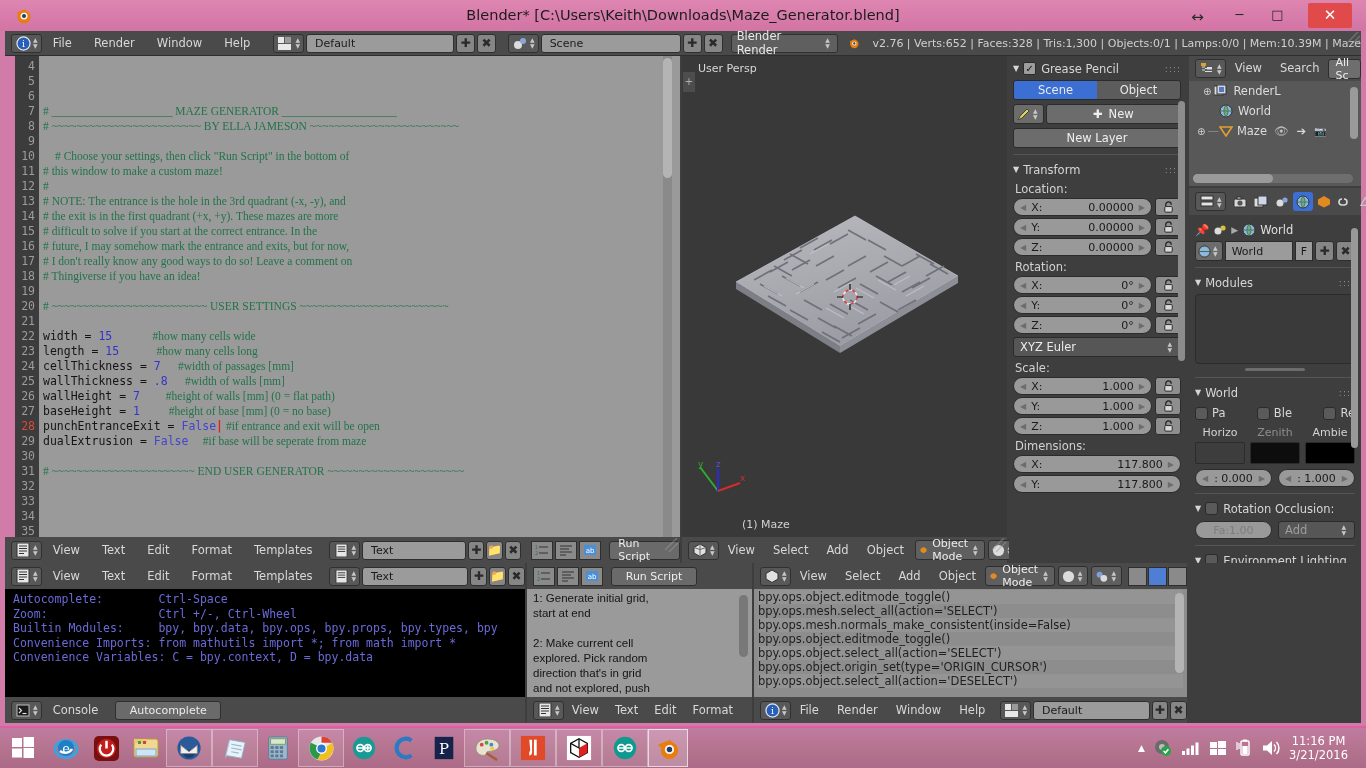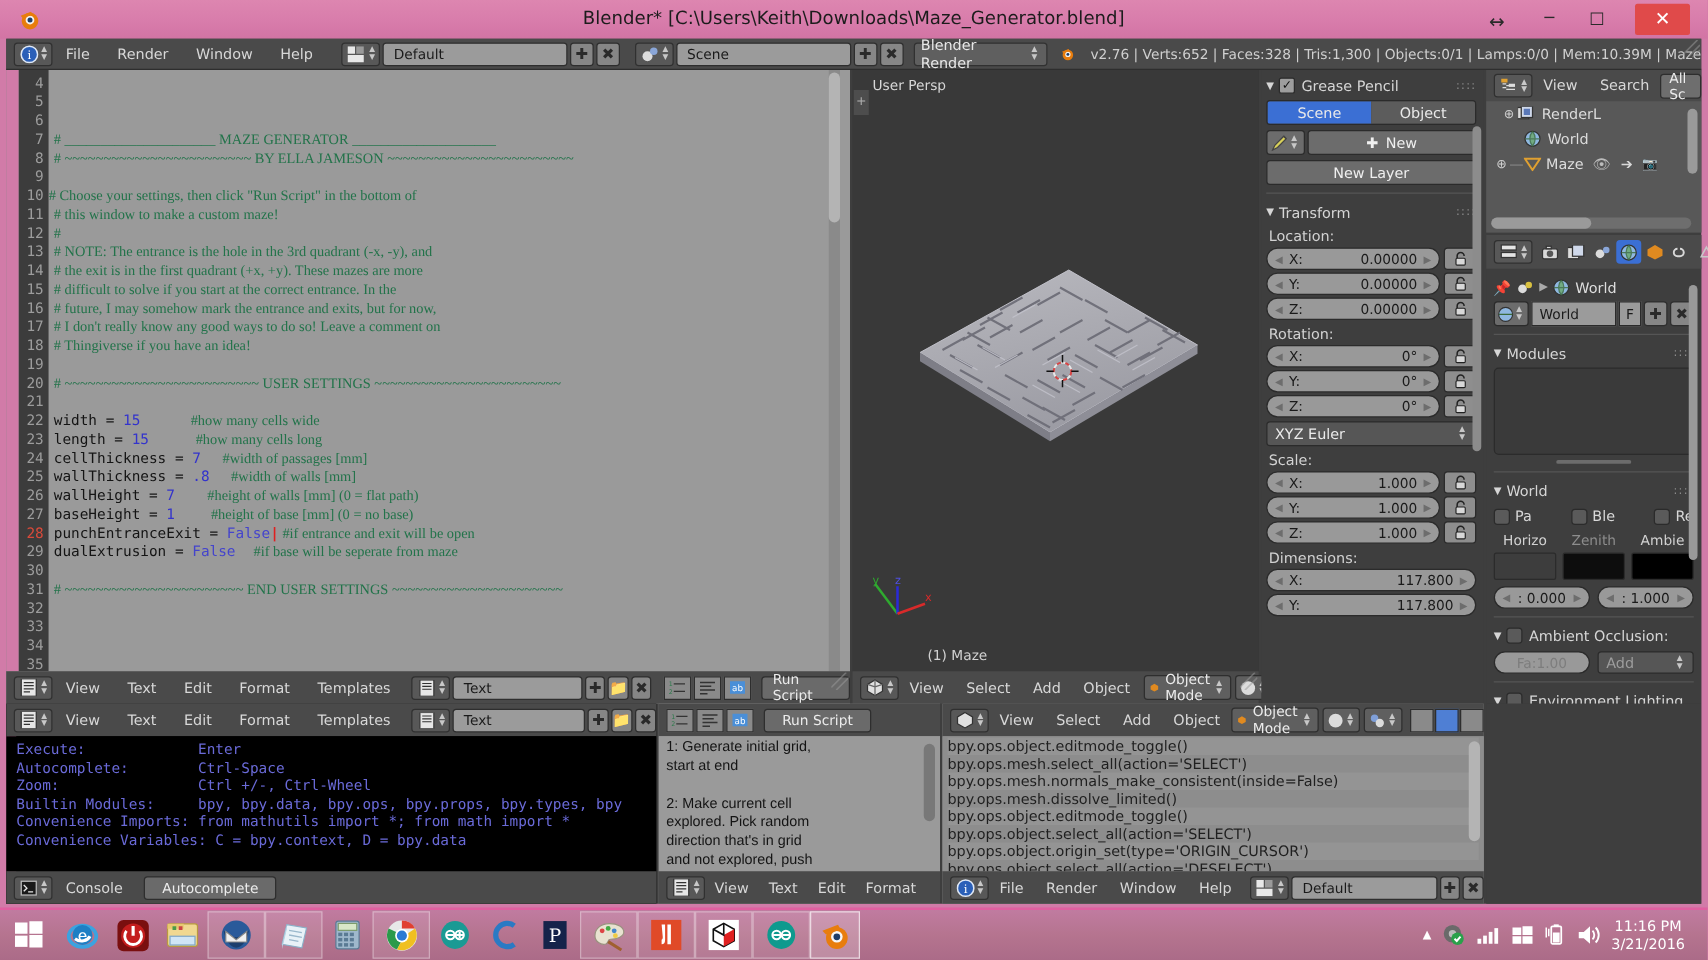--- a/index.html
+++ b/index.html
@@ -355,42 +355,42 @@
         <div class="ln" style="top: 453px;">34</div>
         <div class="ln" style="top: 468px;">35</div>
       </div>
     <div id="te-code">
         <div class="code-line" style="position: absolute; left: 4px; top: 3px;"></div>
         <div class="code-line" style="position: absolute; left: 4px; top: 18px;"></div>
         <div class="code-line" style="position: absolute; left: 4px; top: 33px;"></div>
         <div class="code-line" style="position: absolute; left: 4px; top: 48px;"><span class="cmt"># _____________________ MAZE GENERATOR ____________________</span></div>
         <div class="code-line" style="position: absolute; left: 4px; top: 63px;"><span class="cmt"># ~~~~~~~~~~~~~~~~~~~~~~~~ BY ELLA JAMESON ~~~~~~~~~~~~~~~~~~~~~~~~</span></div>
         <div class="code-line" style="position: absolute; left: 4px; top: 78px;"></div>
-        <div class="code-line" style="position: absolute; left: 0; top: 93px;"><span class="cmt"># Choose your settings, then click "Run Script" in the bottom of</span></div>
+        <div class="code-line" style="position: absolute; left: 16px; top: 93px;"><span class="cmt"># Choose your settings, then click "Run Script" in the bottom of</span></div>
         <div class="code-line" style="position: absolute; left: 4px; top: 108px;"><span class="cmt"># this window to make a custom maze!</span></div>
         <div class="code-line" style="position: absolute; left: 4px; top: 123px;"><span class="cmt">#</span></div>
         <div class="code-line" style="position: absolute; left: 4px; top: 138px;"><span class="cmt"># NOTE: The entrance is the hole in the 3rd quadrant (-x, -y), and</span></div>
         <div class="code-line" style="position: absolute; left: 4px; top: 153px;"><span class="cmt"># the exit is in the first quadrant (+x, +y). These mazes are more</span></div>
         <div class="code-line" style="position: absolute; left: 4px; top: 168px;"><span class="cmt"># difficult to solve if you start at the correct entrance. In the</span></div>
         <div class="code-line" style="position: absolute; left: 4px; top: 183px;"><span class="cmt"># future, I may somehow mark the entrance and exits, but for now,</span></div>
         <div class="code-line" style="position: absolute; left: 4px; top: 198px;"><span class="cmt"># I don't really know any good ways to do so! Leave a comment on</span></div>
         <div class="code-line" style="position: absolute; left: 4px; top: 213px;"><span class="cmt"># Thingiverse if you have an idea!</span></div>
         <div class="code-line" style="position: absolute; left: 4px; top: 228px;"></div>
         <div class="code-line" style="position: absolute; left: 4px; top: 243px;"><span class="cmt"># ~~~~~~~~~~~~~~~~~~~~~~~~~ USER SETTINGS ~~~~~~~~~~~~~~~~~~~~~~~~</span></div>
         <div class="code-line" style="position: absolute; left: 4px; top: 258px;"></div>
         <div class="code-line" style="position: absolute; left: 4px; top: 273px;"><span class="var">width = </span><span class="num">15</span><span class="cmt">              #how many cells wide</span></div>
         <div class="code-line" style="position: absolute; left: 4px; top: 288px;"><span class="var">length = </span><span class="num">15</span><span class="cmt">             #how many cells long</span></div>
         <div class="code-line" style="position: absolute; left: 4px; top: 303px;"><span class="var">cellThickness = </span><span class="num">7</span><span class="cmt">      #width of passages [mm]</span></div>
         <div class="code-line" style="position: absolute; left: 4px; top: 318px;"><span class="var">wallThickness = </span><span class="num">.8</span><span class="cmt">      #width of walls [mm]</span></div>
         <div class="code-line" style="position: absolute; left: 4px; top: 333px;"><span class="var">wallHeight = </span><span class="num">7</span><span class="cmt">         #height of walls [mm] (0 = flat path)</span></div>
         <div class="code-line" style="position: absolute; left: 4px; top: 348px;"><span class="var">baseHeight = </span><span class="num">1</span><span class="cmt">          #height of base [mm] (0 = no base)</span></div>
         <div class="code-line" style="position: absolute; left: 4px; top: 363px;"><span class="var">punchEntranceExit = </span><span class="kw">False</span><span style="color: rgb(224, 32, 32); font-weight: bold;">|</span><span class="cmt"> #if entrance and exit will be open</span></div>
         <div class="code-line" style="position: absolute; left: 4px; top: 378px;"><span class="var">dualExtrusion = </span><span class="kw">False</span><span class="cmt">     #if base will be seperate from maze</span></div>
         <div class="code-line" style="position: absolute; left: 4px; top: 393px;"></div>
-        <div class="code-line" style="position: absolute; left: 4px; top: 408px;"><span class="cmt"># ~~~~~~~~~~~~~~~~~~~~~~~ END USER SETTINGS ~~~~~~~~~~~~~~~~~~~~~~</span></div>
+        <div class="code-line" style="position: absolute; left: 4px; top: 408px;"><span class="cmt"># ~~~~~~~~~~~~~~~~~~~~~~~ END USER GENERATOR ~~~~~~~~~~~~~~~~~~~~~~</span></div>
         <div class="code-line" style="position: absolute; left: 4px; top: 423px;"></div>
         <div class="code-line" style="position: absolute; left: 4px; top: 438px;"></div>
         <div class="code-line" style="position: absolute; left: 4px; top: 453px;"></div>
         <div class="code-line" style="position: absolute; left: 4px; top: 468px;"></div>
       </div>
     <div id="te-scroll-track">
       <div id="te-scroll-v" style="position:absolute;right:0;top:2px;"></div>
     </div>
 
     <div id="te-footer">
@@ -995,21 +995,21 @@
           <span style="margin:0 auto;">: 1.000</span>
           <span class="ar">▶</span>
         </div>
       </div>
 
       <div class="hr"></div>
 
       <div class="panel-title">
         <span class="tri">▼</span>
         <span class="cb" style="margin-right:5px;"></span>
-        <span>Ambient Occlusion:</span>
+        <span>Rotation Occlusion:</span>
       </div>
       <div style="display:flex;gap:6px;margin-top:4px;">
         <div class="numfield" style="flex:1;color:#7d7d7d;">
           <span style="margin:0 auto;">Fa:1.00</span>
         </div>
         <div class="dropdown" style="flex:1;height:18px;color:#9d9d9d;">
           <span>Add</span>
           <span class="arrows" style="margin-left:auto;">
               <span>▲</span>
               <span>▼</span>
@@ -1062,21 +1062,20 @@
       </div>
       <div class="field-combo" style="width:122px;margin-left:2px;">
         <span class="txt">Text</span>
       </div>
       <div class="sq-btn">✚</div>
       <div class="sq-btn">📁</div>
       <div class="sq-btn">✖</div>
     </div>
     <div id="con-leftbar"></div>
     <div id="con-body">
-        <div class="con-line">Execute:             Enter</div>
         <div class="con-line">Autocomplete:        Ctrl-Space</div>
         <div class="con-line">Zoom:                Ctrl +/-, Ctrl-Wheel</div>
         <div class="con-line">Builtin Modules:     bpy, bpy.data, bpy.ops, bpy.props, bpy.types, bpy</div>
         <div class="con-line">Convenience Imports: from mathutils import *; from math import *</div>
         <div class="con-line">Convenience Variables: C = bpy.context, D = bpy.data</div>
         <div class="con-line"></div>
       </div>
     <div id="con-footer">
       <div class="hdr-icon-sel">
         <span class="ic">
@@ -1200,21 +1199,20 @@
       <div style="display:flex;gap:1px;margin-left:6px;">
         <div class="toggle-sq" style="width:19px;"></div>
         <div class="toggle-sq" style="width:19px;background:#4f7fd4;"></div>
         <div class="toggle-sq" style="width:19px;"></div>
       </div>
     </div>
     <div id="il-body">
         <div class="il-line">bpy.ops.object.editmode_toggle()</div>
         <div class="il-line">bpy.ops.mesh.select_all(action='SELECT')</div>
         <div class="il-line">bpy.ops.mesh.normals_make_consistent(inside=False)</div>
-        <div class="il-line">bpy.ops.mesh.dissolve_limited()</div>
         <div class="il-line">bpy.ops.object.editmode_toggle()</div>
         <div class="il-line">bpy.ops.object.select_all(action='SELECT')</div>
         <div class="il-line">bpy.ops.object.origin_set(type='ORIGIN_CURSOR')</div>
         <div class="il-line">bpy.ops.object.select_all(action='DESELECT')</div>
       </div>
     <div id="il-scroll"></div>
     <div id="il-footer">
       <div class="hdr-icon-sel">
         <span class="ic">
           <svg width="15" height="15" viewBox="0 0 16 16">

